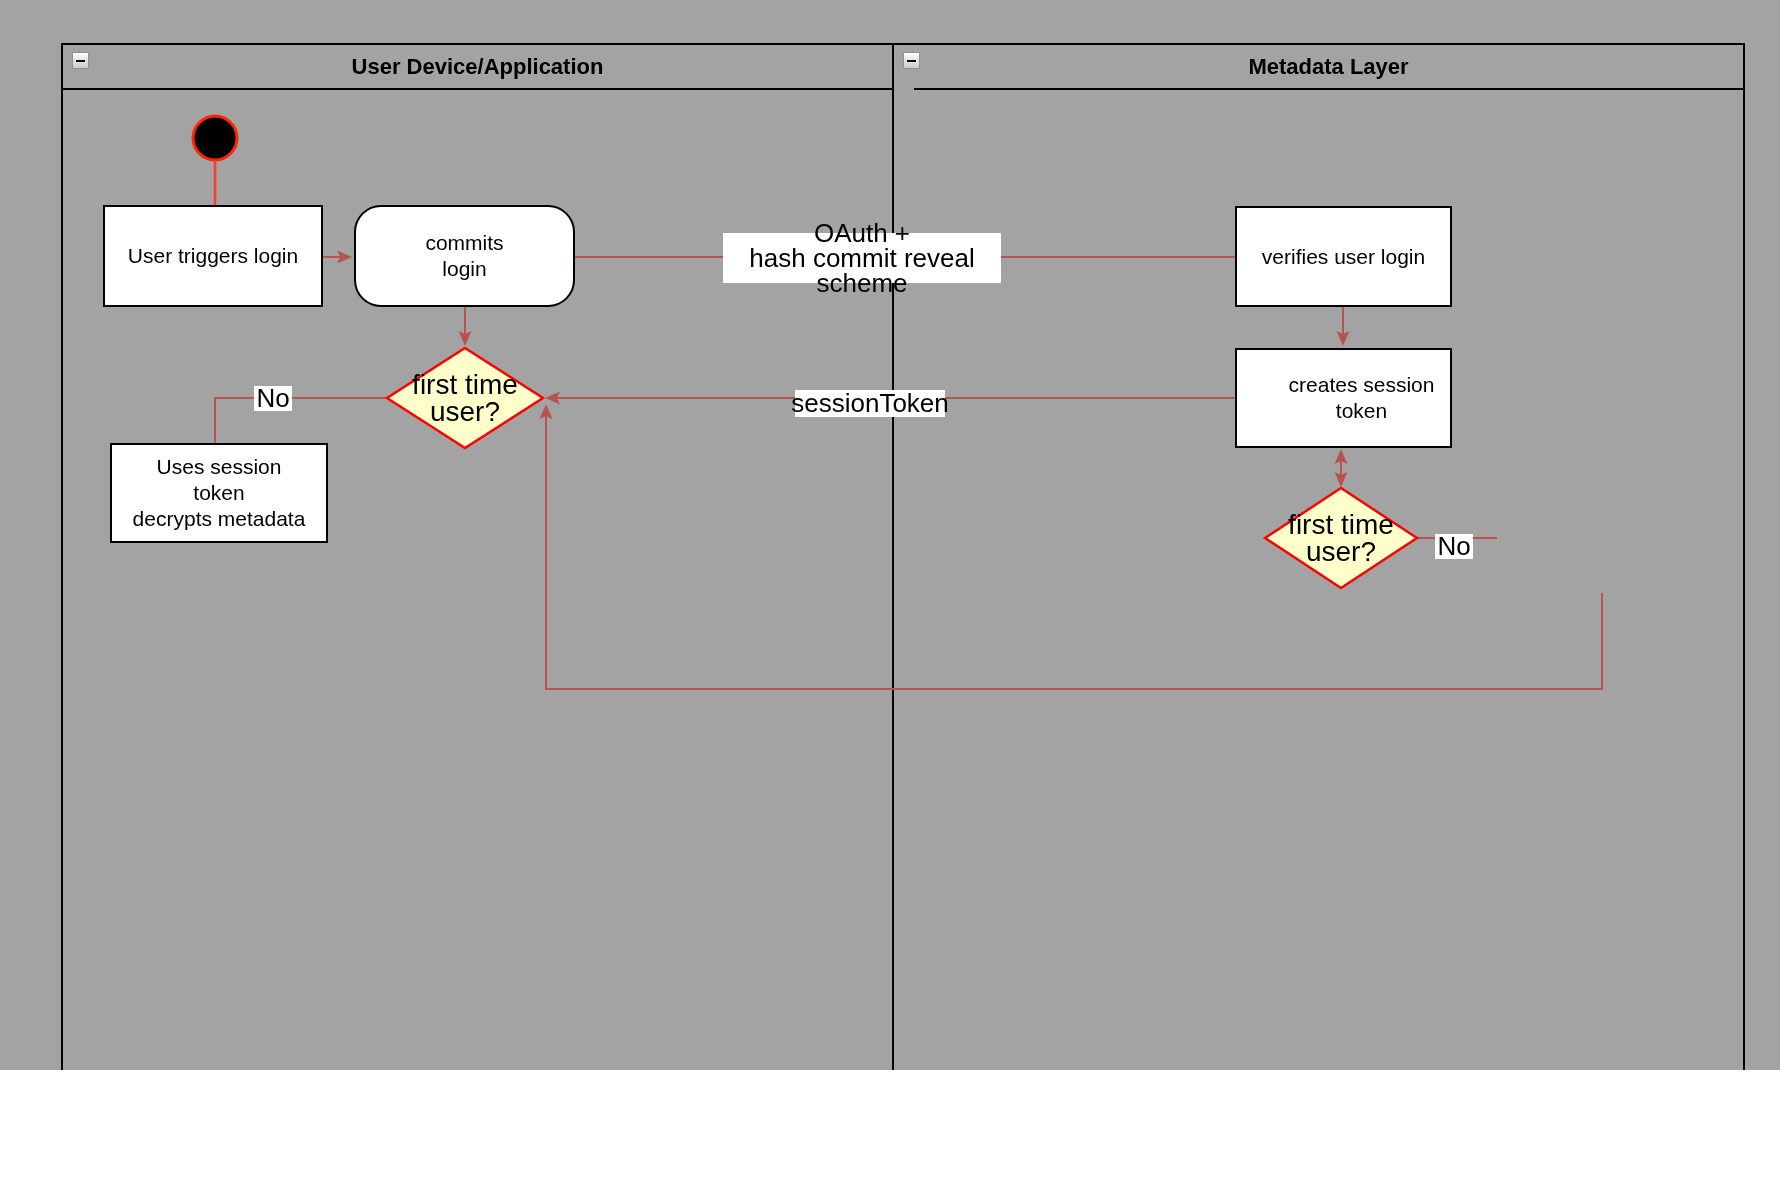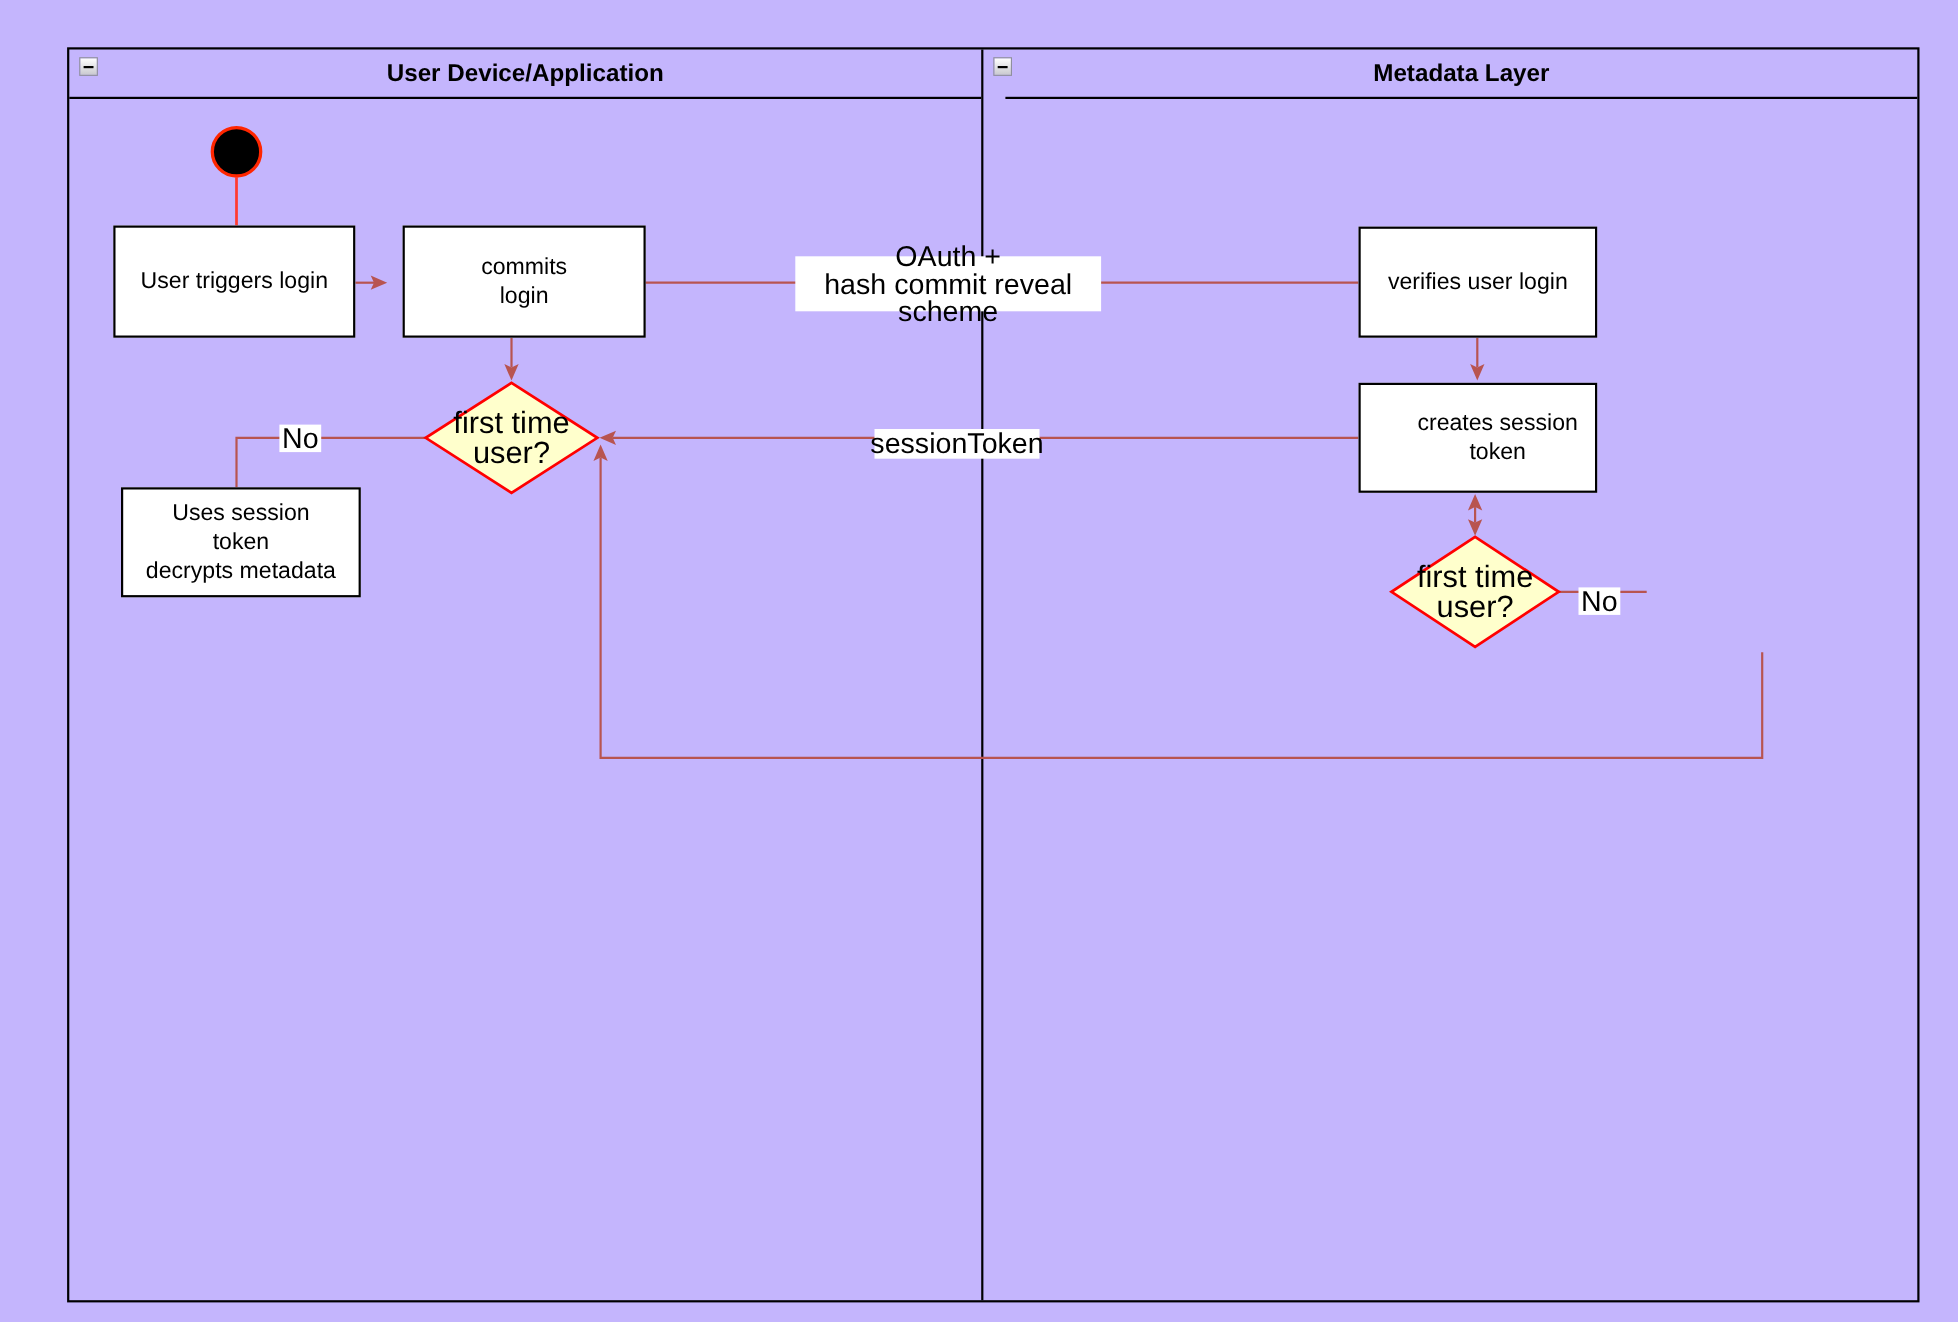--- a/index.html
+++ b/index.html
@@ -1,17 +1,17 @@
 <!DOCTYPE html>
 <html><head>
 <meta charset="utf-8">
 <style>
   html,body{margin:0;padding:0;background:#fff;}
   .canvas{
-    position:relative;width:1780px;height:1202px;background:#c4b5fd;
+    position:relative;width:1780px;height:1070px;background:#a3a3a3;
     font-family:"Liberation Sans",sans-serif;color:#000;overflow:hidden;
   }
   .pool{
     position:absolute;left:61px;top:43px;width:1684px;height:1141px;
     border:2px solid #000;box-sizing:border-box;display:flex;
   }
   .lane{position:relative;flex:1 1 0;box-sizing:border-box;}
   .lane + .lane{border-left:2px solid #000;padding-left:20px;}
   .lane-header{
     height:45px;border-bottom:2px solid #000;box-sizing:border-box;
@@ -96,21 +96,21 @@
 
     <polyline class="wire" points="1602,593 1602,689 546,689 546,416"></polyline>
     <path class="head" d="M546,404 L539.5,419 L546,416 L552.5,419 Z"></path>
 
     <polygon points="465,348 543,398 465,448 387,398" fill="#FFFFCC" stroke="#FF0000" stroke-width="2.5"></polygon>
     <polygon points="1341,488 1417,538 1341,588 1265,538" fill="#FFFFCC" stroke="#FF0000" stroke-width="2.5"></polygon>
   </svg>
 
   <div class="node" style="left:103px;top:205px;width:220px;height:102px;">User triggers login</div>
 
-  <div class="node" style="left:366px;top:205px;width:221px;height:102px;">commits
+  <div class="node" style="left:354px;top:205px;width:221px;height:102px;border-radius:27px;">commits
 login</div>
 
   <div class="node" style="left:1235px;top:206px;width:217px;height:101px;">verifies user login</div>
 
   <div class="node" style="left:1235px;top:348px;width:217px;height:100px;padding-left:36px;">creates session
 token</div>
 
   <div class="node" style="left:110px;top:443px;width:218px;height:100px;">Uses session
 token
 decrypts metadata</div>

